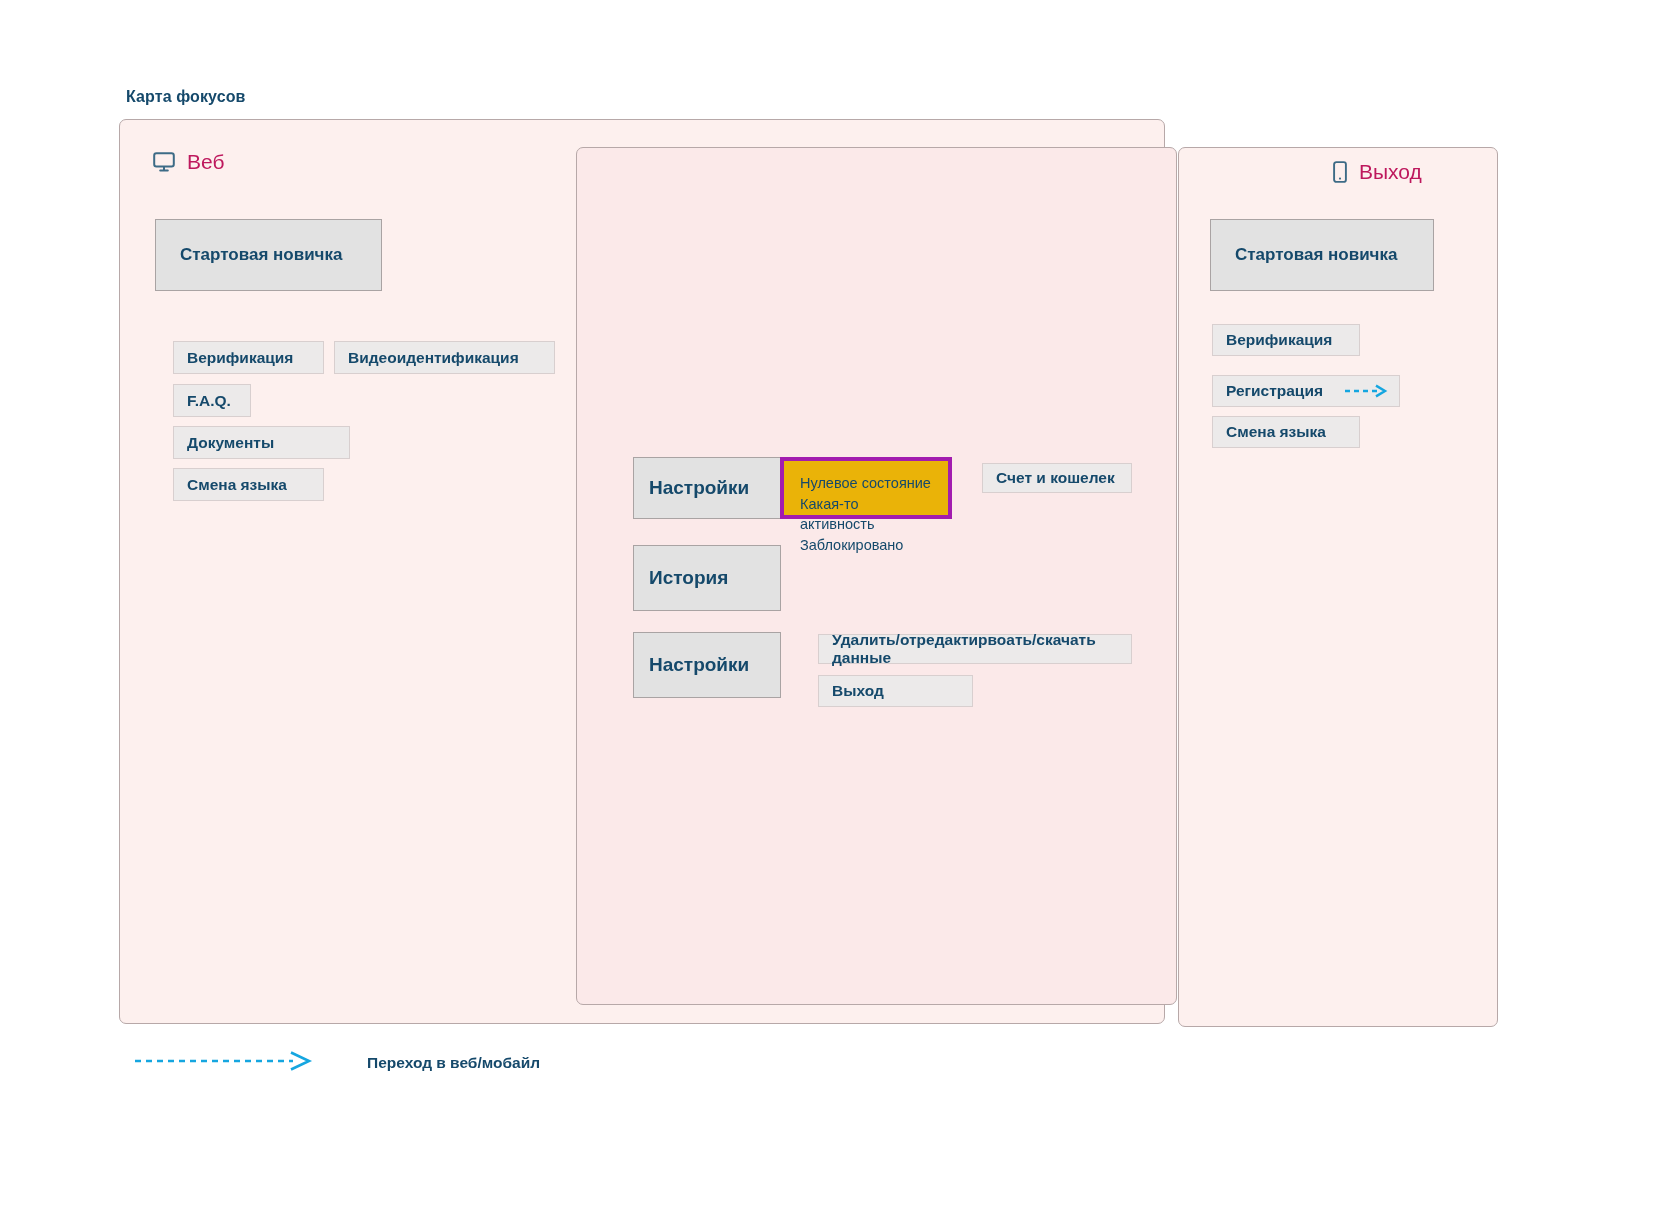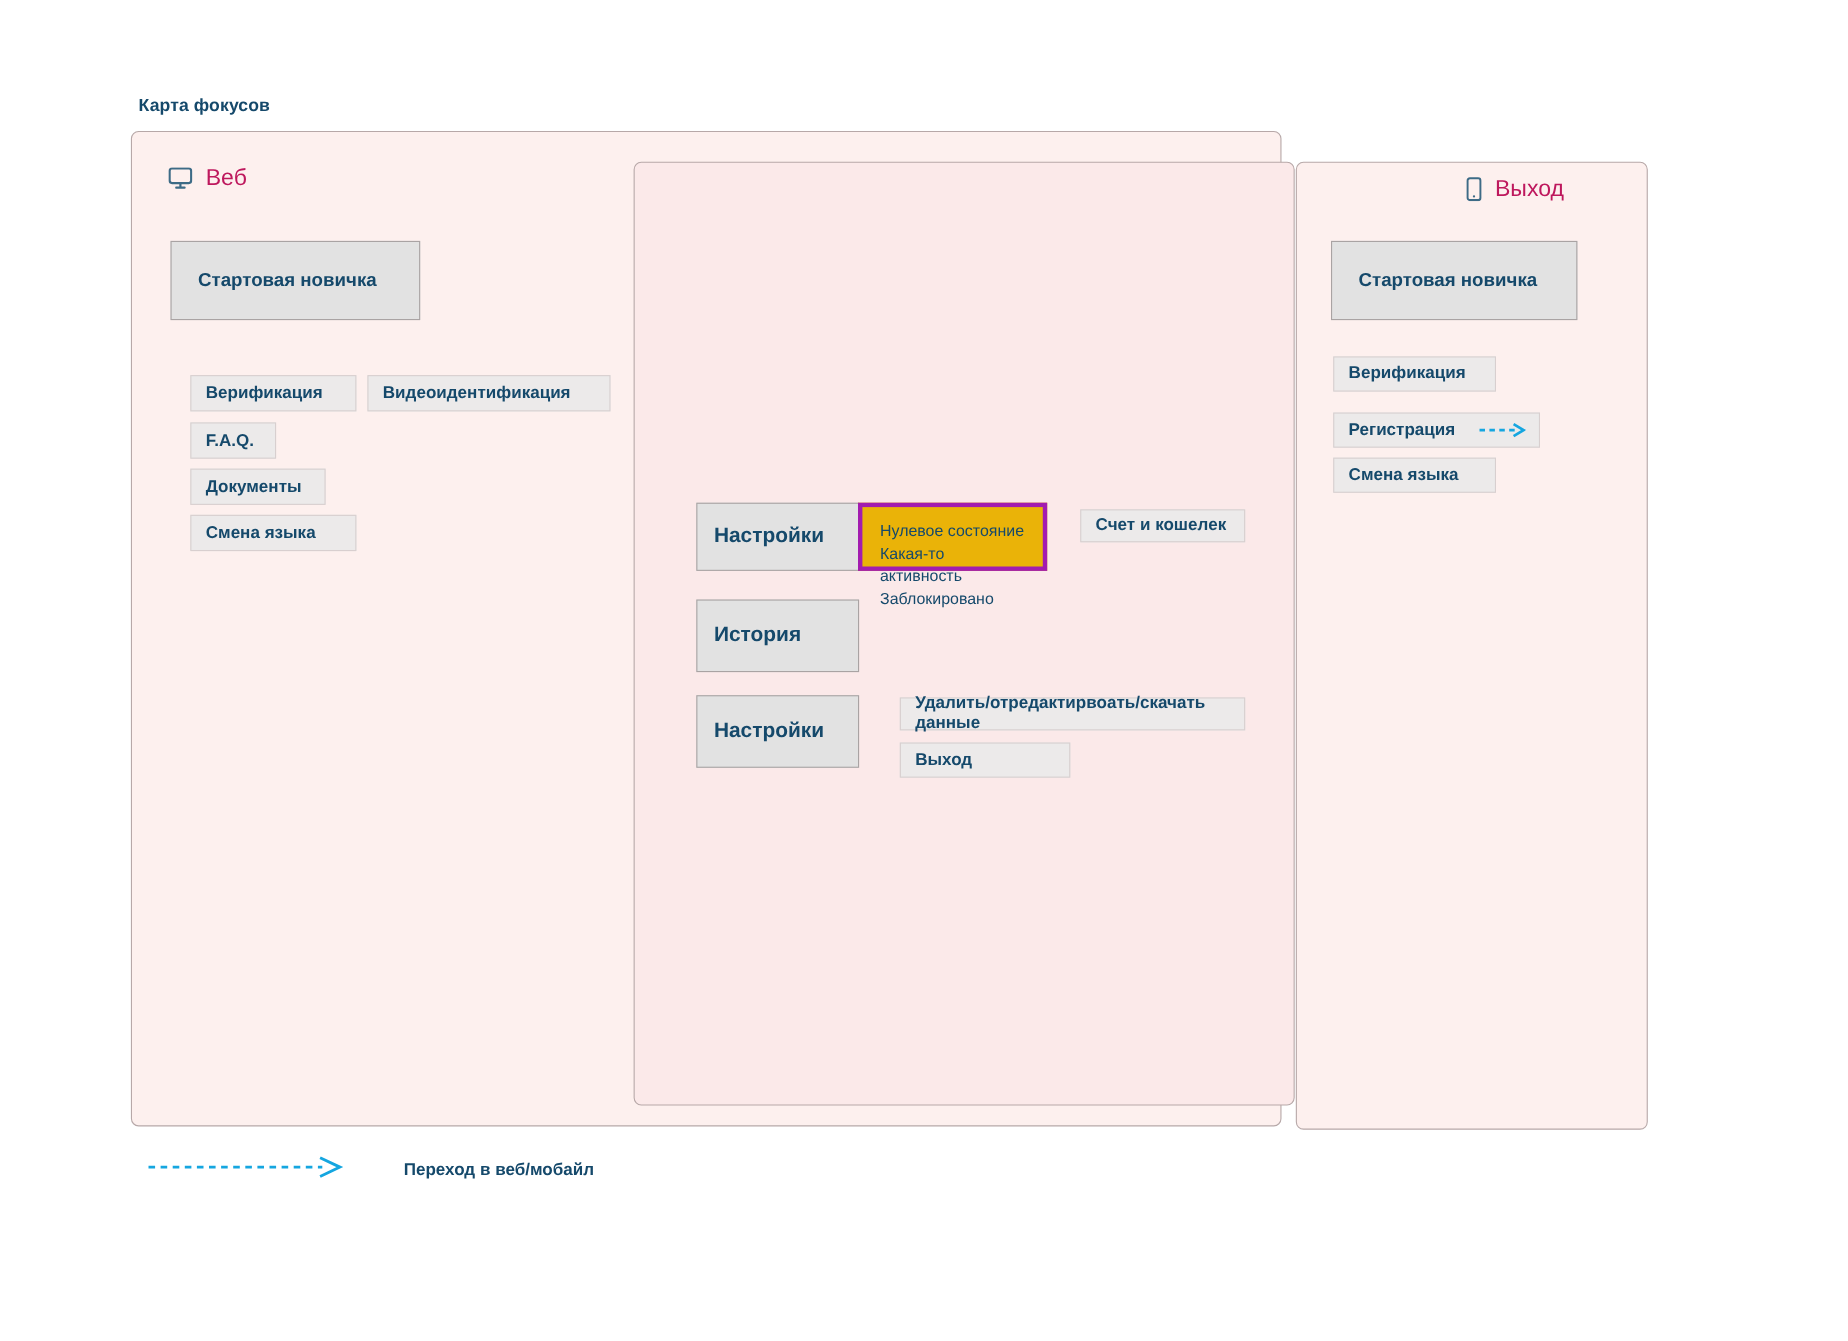--- a/index.html
+++ b/index.html
@@ -96,21 +96,21 @@
     font-weight: normal;
     line-height: 1.42;
     padding: 12px 14px 12px 16px;
   }
 
   
   #web-start   { left: 155px; top: 219px;  width: 227px; height: 72px; }
   #web-verif   { left: 173px; top: 341px;  width: 151px; height: 33px; }
   #web-video   { left: 334px; top: 341px;  width: 221px; height: 33px; }
   #web-faq     { left: 173px; top: 384px;  width: 78px;  height: 33px; }
-  #web-docs    { left: 173px; top: 426px;  width: 123px; height: 33px; }
+  #web-docs    { left: 173px; top: 426px;  width: 177px; height: 33px; }
   #web-lang    { left: 173px; top: 468px;  width: 151px; height: 33px; }
 
   
   #mob-start   { left: 1210px; top: 219px; width: 224px; height: 72px; }
   #mob-auth    { left: 1212px; top: 324px; width: 148px; height: 32px; }
   #mob-reg     { left: 1212px; top: 375px; width: 188px; height: 32px; text-align: right; }
   #mob-lang    { left: 1212px; top: 416px; width: 148px; height: 32px; }
 
   
   #c-dash      { left: 633px; top: 457px;  width: 148px; height: 62px; }

